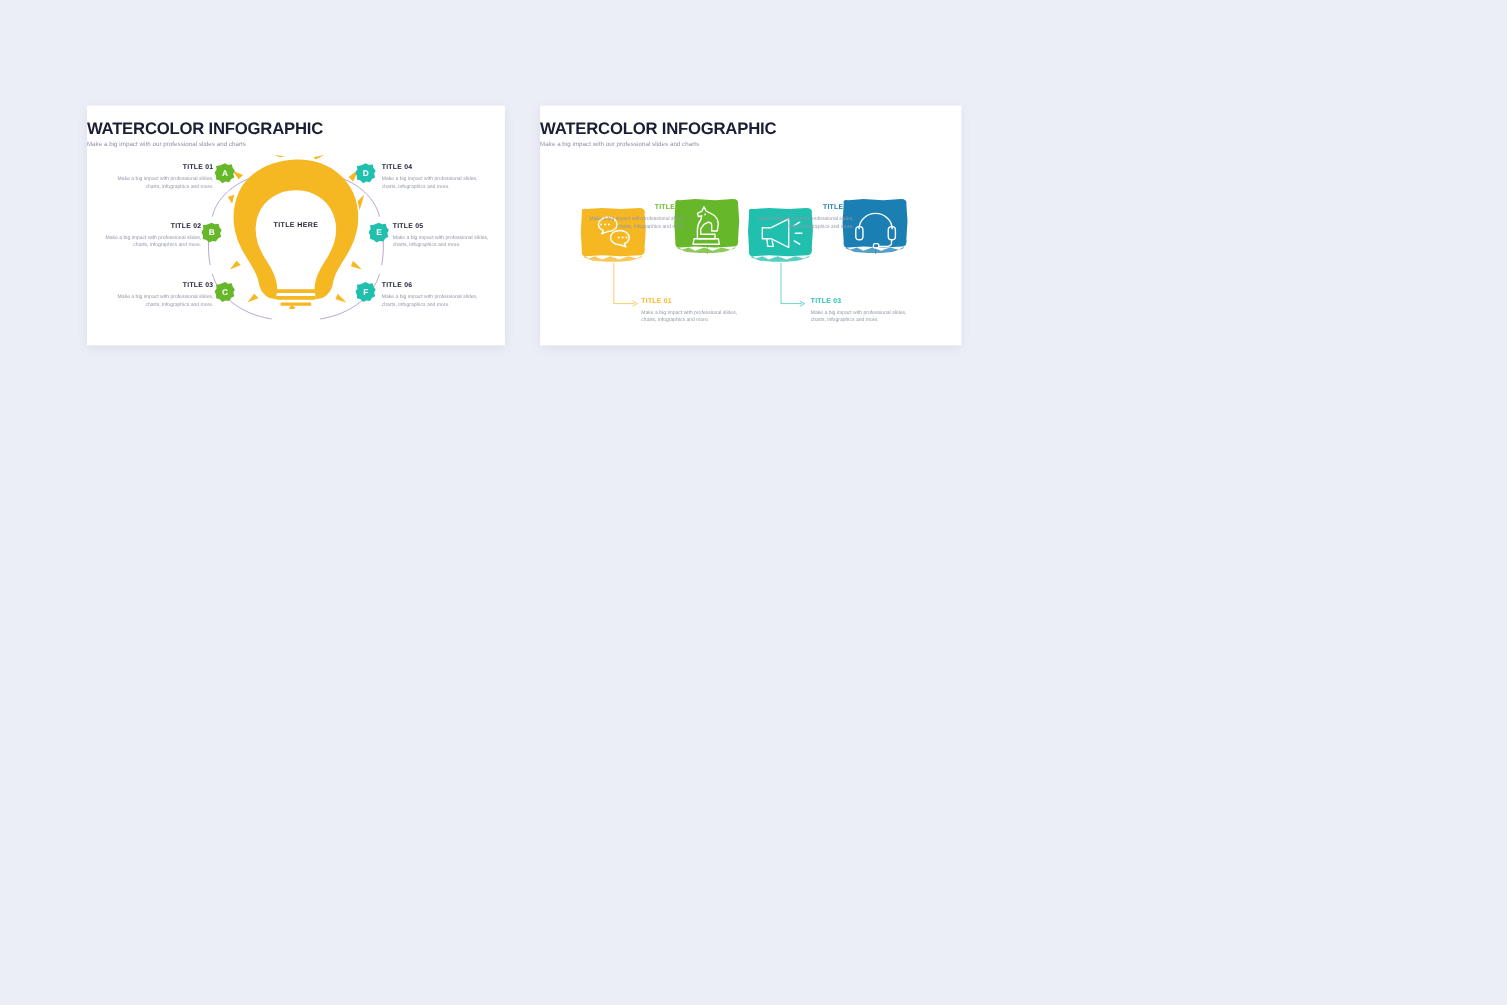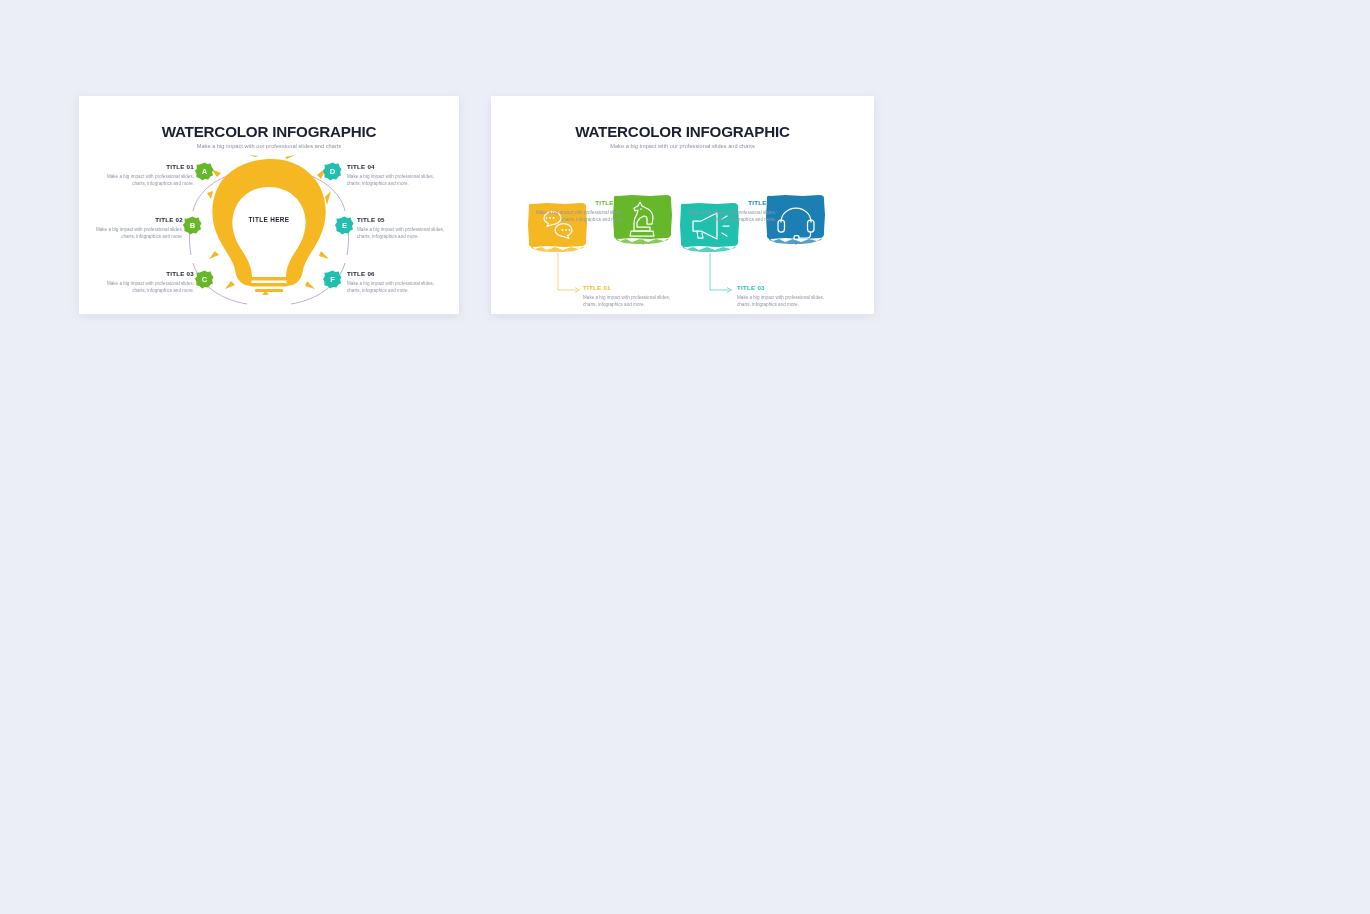--- a/index.html
+++ b/index.html
@@ -22,21 +22,21 @@
   
   .slide {
     position: absolute;
     background: #ffffff;
     box-shadow: 0 2px 10px rgba(60, 70, 120, 0.10);
   }
   #slide-1 { left: 79px;  top: 96px; width: 380px; height: 218px; }
   #slide-2 { left: 491px; top: 96px; width: 383px; height: 218px; }
 
   
-  .slide-header { text-align: center; padding-top: 28px; }
+  .slide-header { padding-top: 14px; }
   .slide-title {
     font-size: 15.2px;
     font-weight: bold;
     letter-spacing: -0.2px;
     color: #1c1e33;
     line-height: 1.05;
   }
   .slide-subtitle {
     font-size: 5.6px;
     color: #8c90a4;

